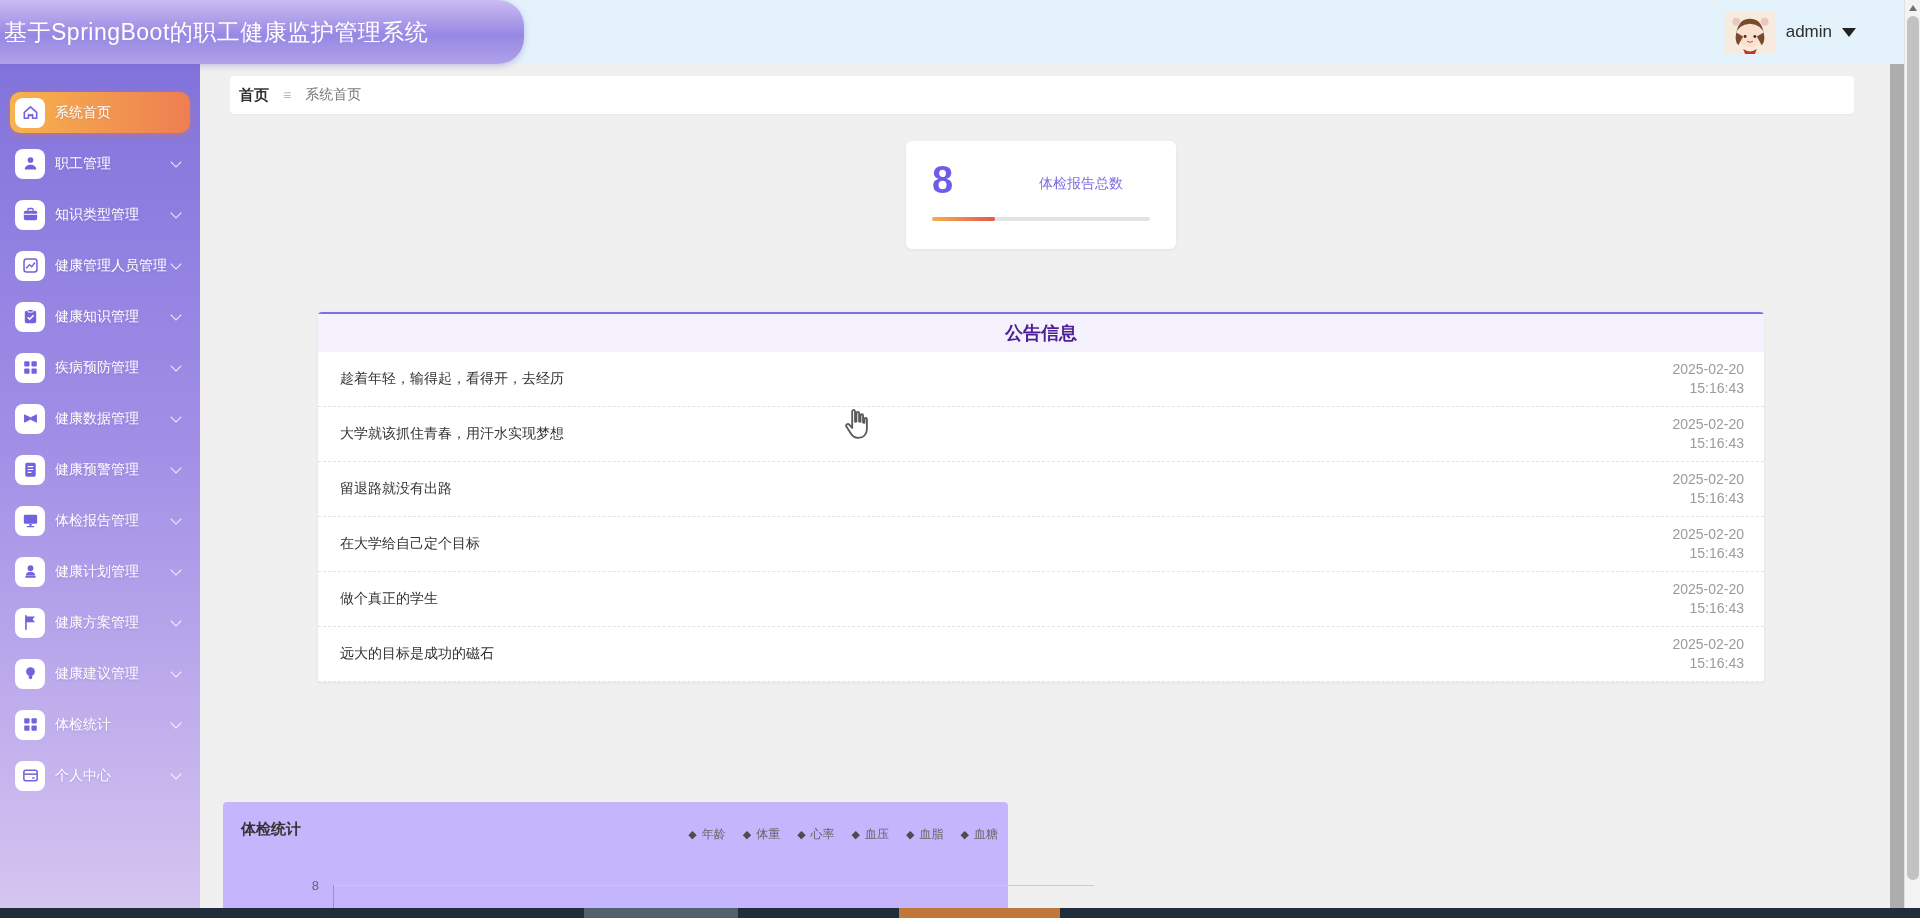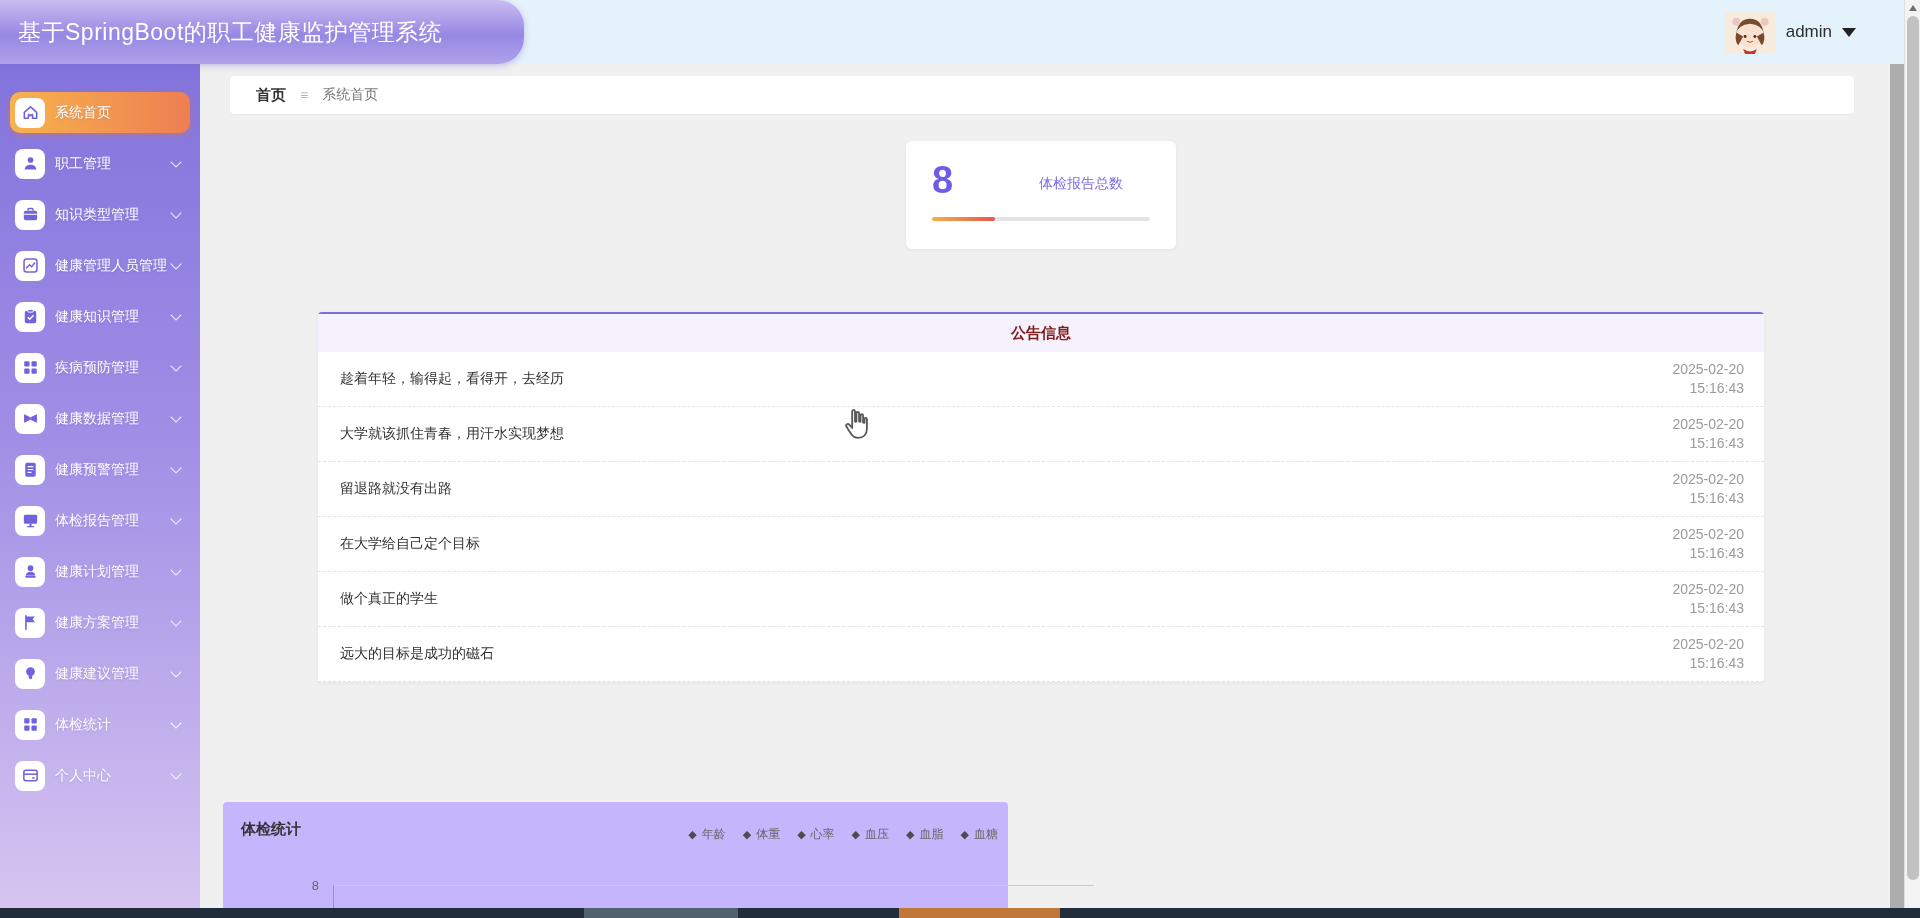--- a/index.html
+++ b/index.html
@@ -4,21 +4,21 @@
 <style>
   * { margin:0; padding:0; box-sizing:border-box; }
   html,body { width:1920px; height:918px; }
   body { font-family:"Liberation Sans","DejaVu Sans",sans-serif; background:#f0f0f0; overflow:hidden; }
   .stage { position:relative; width:1920px; height:918px; overflow:hidden; background:#f0f0f0; }
 
   
   .header { position:absolute; left:0; top:0; width:1904px; height:64px; background:#e3f2fb; z-index:10; }
   .title-pill { position:absolute; left:0; top:0; width:524px; height:64px;
     background:linear-gradient(180deg,#cbbcf2 0%,#9688e3 55%,#b0a1ea 100%);
-    border-radius:0 26px 26px 0; display:flex; align-items:center; padding-left:18px;
+    border-radius:0 26px 26px 0; display:flex; align-items:center; padding-left:4px;
     box-shadow:0 2px 6px rgba(120,100,200,.35); }
   .title-pill h1 { color:#ffffff; font-size:23px; font-weight:500; letter-spacing:.5px; }
   .user-area { position:absolute; right:48px; top:0; height:64px; display:flex; align-items:center; gap:10px; }
   .avatar { width:52px; height:43px; border-radius:5px; overflow:hidden; display:block; cursor:pointer; }
   .username { font-size:17px; color:#2f2f2f; cursor:pointer; }
   .caret-down { width:0; height:0; border-left:7px solid transparent; border-right:7px solid transparent; border-top:9px solid #222; display:inline-block; cursor:pointer; }
 
   
   .sidebar { position:absolute; left:0; top:64px; width:200px; height:844px;
     background:linear-gradient(180deg,#8273dc 0%,#a18fe6 45%,#d6c4f1 100%); padding-top:28px; z-index:5; }
@@ -27,36 +27,36 @@
   .side-item.active { background:linear-gradient(90deg,#f7b34c,#ee7e52); box-shadow:0 2px 6px rgba(230,120,60,.45); }
   .icon-box { width:30px; height:30px; background:#ffffff; border-radius:8px; display:flex; align-items:center; justify-content:center; flex:0 0 30px; }
   .icon-box svg { width:19px; height:19px; display:block; }
   .side-label { color:#ffffff; font-size:14px; margin-left:10px; white-space:nowrap; text-shadow:0 1px 2px rgba(90,70,160,.25); }
   .chev { position:absolute; right:10px; top:15px; width:8px; height:8px;
     border-right:1.6px solid rgba(255,255,255,.85); border-bottom:1.6px solid rgba(255,255,255,.85);
     transform:rotate(45deg); }
 
   
   .breadcrumb-bar { position:absolute; left:230px; top:76px; width:1624px; height:38px; background:#ffffff;
-    border-radius:4px; display:flex; align-items:center; padding-left:26px; box-shadow:0 1px 2px rgba(0,0,0,.04); z-index:4; }
+    border-radius:4px; display:flex; align-items:center; padding-left:9px; box-shadow:0 1px 2px rgba(0,0,0,.04); z-index:4; }
   .bc-root { font-size:15px; font-weight:bold; color:#303133; cursor:pointer; }
   .bc-sep { font-size:14px; color:#b8b8b8; margin:0 14px; }
   .bc-current { font-size:14px; color:#777777; }
 
   .stat-card { position:absolute; left:906px; top:141px; width:270px; height:108px; background:#ffffff;
     border-radius:6px; box-shadow:0 1px 4px rgba(0,0,0,.06); z-index:4; }
   .stat-value { position:absolute; left:26px; top:18px; font-size:38px; font-weight:bold; color:#6c5ce7; }
   .stat-label { position:absolute; left:100px; top:34px; width:150px; text-align:center; font-size:14px; color:#7b6ce4; }
   .stat-track { position:absolute; left:26px; right:26px; top:76px; height:4px; background:#e3e3e3; border-radius:2px; }
   .stat-fill { height:4px; border-radius:2px; background:linear-gradient(90deg,#f3b04e,#e4574f); }
 
   .notice-panel { position:absolute; left:318px; top:312px; width:1446px; background:#ffffff;
     border-top:2px solid #7d6fe0; border-radius:4px 4px 0 0; box-shadow:0 1px 4px rgba(0,0,0,.05); z-index:4; }
   .notice-head { height:38px; background:#f6f2fd; display:flex; align-items:center; justify-content:center;
-    font-size:15px; font-weight:bold; color:#7f1d1d; }
+    font-size:18px; font-weight:bold; color:#4c1d95; }
   .notice-row { height:55px; display:flex; align-items:center; justify-content:space-between;
     padding:0 20px 0 22px; border-bottom:1px dashed #e3e3e3; cursor:pointer; background:#ffffff; }
   .notice-text { font-size:14px; color:#333333; }
   .notice-time { text-align:right; font-size:14px; color:#9b9b9b; line-height:19px; }
 
   .chart-panel { position:absolute; left:223px; top:802px; width:785px; height:110px; background:#c4b5fd;
     border-radius:4px 4px 0 0; z-index:4; }
   .chart-title { position:absolute; left:18px; top:18px; font-size:15px; font-weight:bold; color:#333333; }
   .legend { position:absolute; right:10px; top:24px; display:flex; gap:17px; }
   .legend-item { display:flex; align-items:center; gap:5px; cursor:pointer; }

